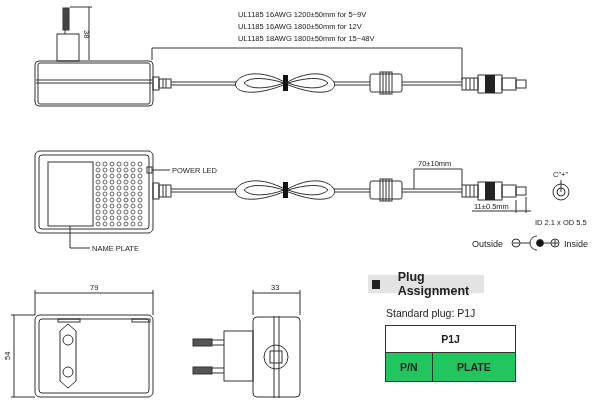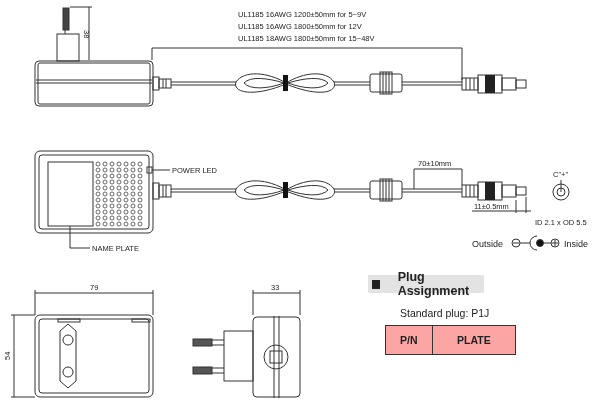--- a/index.html
+++ b/index.html
@@ -6,26 +6,26 @@
   body { width: 600px; height: 411px; position: relative; overflow: hidden;
          font-family: "Liberation Sans", sans-serif; color: #222; }
   svg { position: absolute; left: 0; top: 0; }
   .t { font-family: "Liberation Sans", sans-serif; fill: #222; }
   .sm { font-size: 7.5px; }
   .md { font-size: 9px; }
   .plug-head { position: absolute; left: 368px; top: 275px; width: 116px; height: 18px;
                background: #e3e3e3; display: flex; align-items: center; gap: 12px; }
   .plug-head .sq { width: 9px; height: 9px; background: #222; margin: 0 6px 0 4px; }
   .plug-head .ttl { font-weight: bold; font-size: 12.5px; color: #222; }
-  .std { position: absolute; left: 400px; top: 307px; font-size: 10.5px; color: #222; }
+  .std { position: absolute; left: 386px; top: 307px; font-size: 10.5px; color: #222; }
   table.pa { position: absolute; left: 385px; top: 325px; border-collapse: collapse;
              width: 131px; font-size: 10.5px; color: #222; }
   table.pa td { border: 1px solid #333; text-align: center; }
   table.pa tr.h1 td { height: 24px; font-weight: bold; background: #fff; }
-  table.pa tr.h2 td { height: 26px; font-weight: bold; background: #fca5a5; }
+  table.pa tr.h2 td { height: 26px; font-weight: bold; background: #22c55e; }
   table.pa tr.r td { height: 26px; }
 </style>
 </head>
 <body>
 
 <svg width="600" height="411" viewBox="0 0 600 411">
   <g stroke="#333" fill="none" stroke-width="1">
 
     <g>
       <rect x="35" y="61" width="118" height="45" rx="4"></rect>
@@ -272,18 +272,21 @@
   <text class="t sm" x="271" y="290">33</text>
 </svg>
 
 <div class="plug-head">
   <span class="sq"></span>
   <span class="ttl">Plug Assignment</span>
 </div>
 <div class="std">Standard plug: P1J</div>
 <table class="pa">
   <tbody>
+      <tr class="h1">
+        <td colspan="2">P1J</td>
+      </tr>
   <tr class="h2">
     <td>P/N</td>
     <td>PLATE</td>
   </tr>
 </tbody>
   </table>
 
 </body></html>

